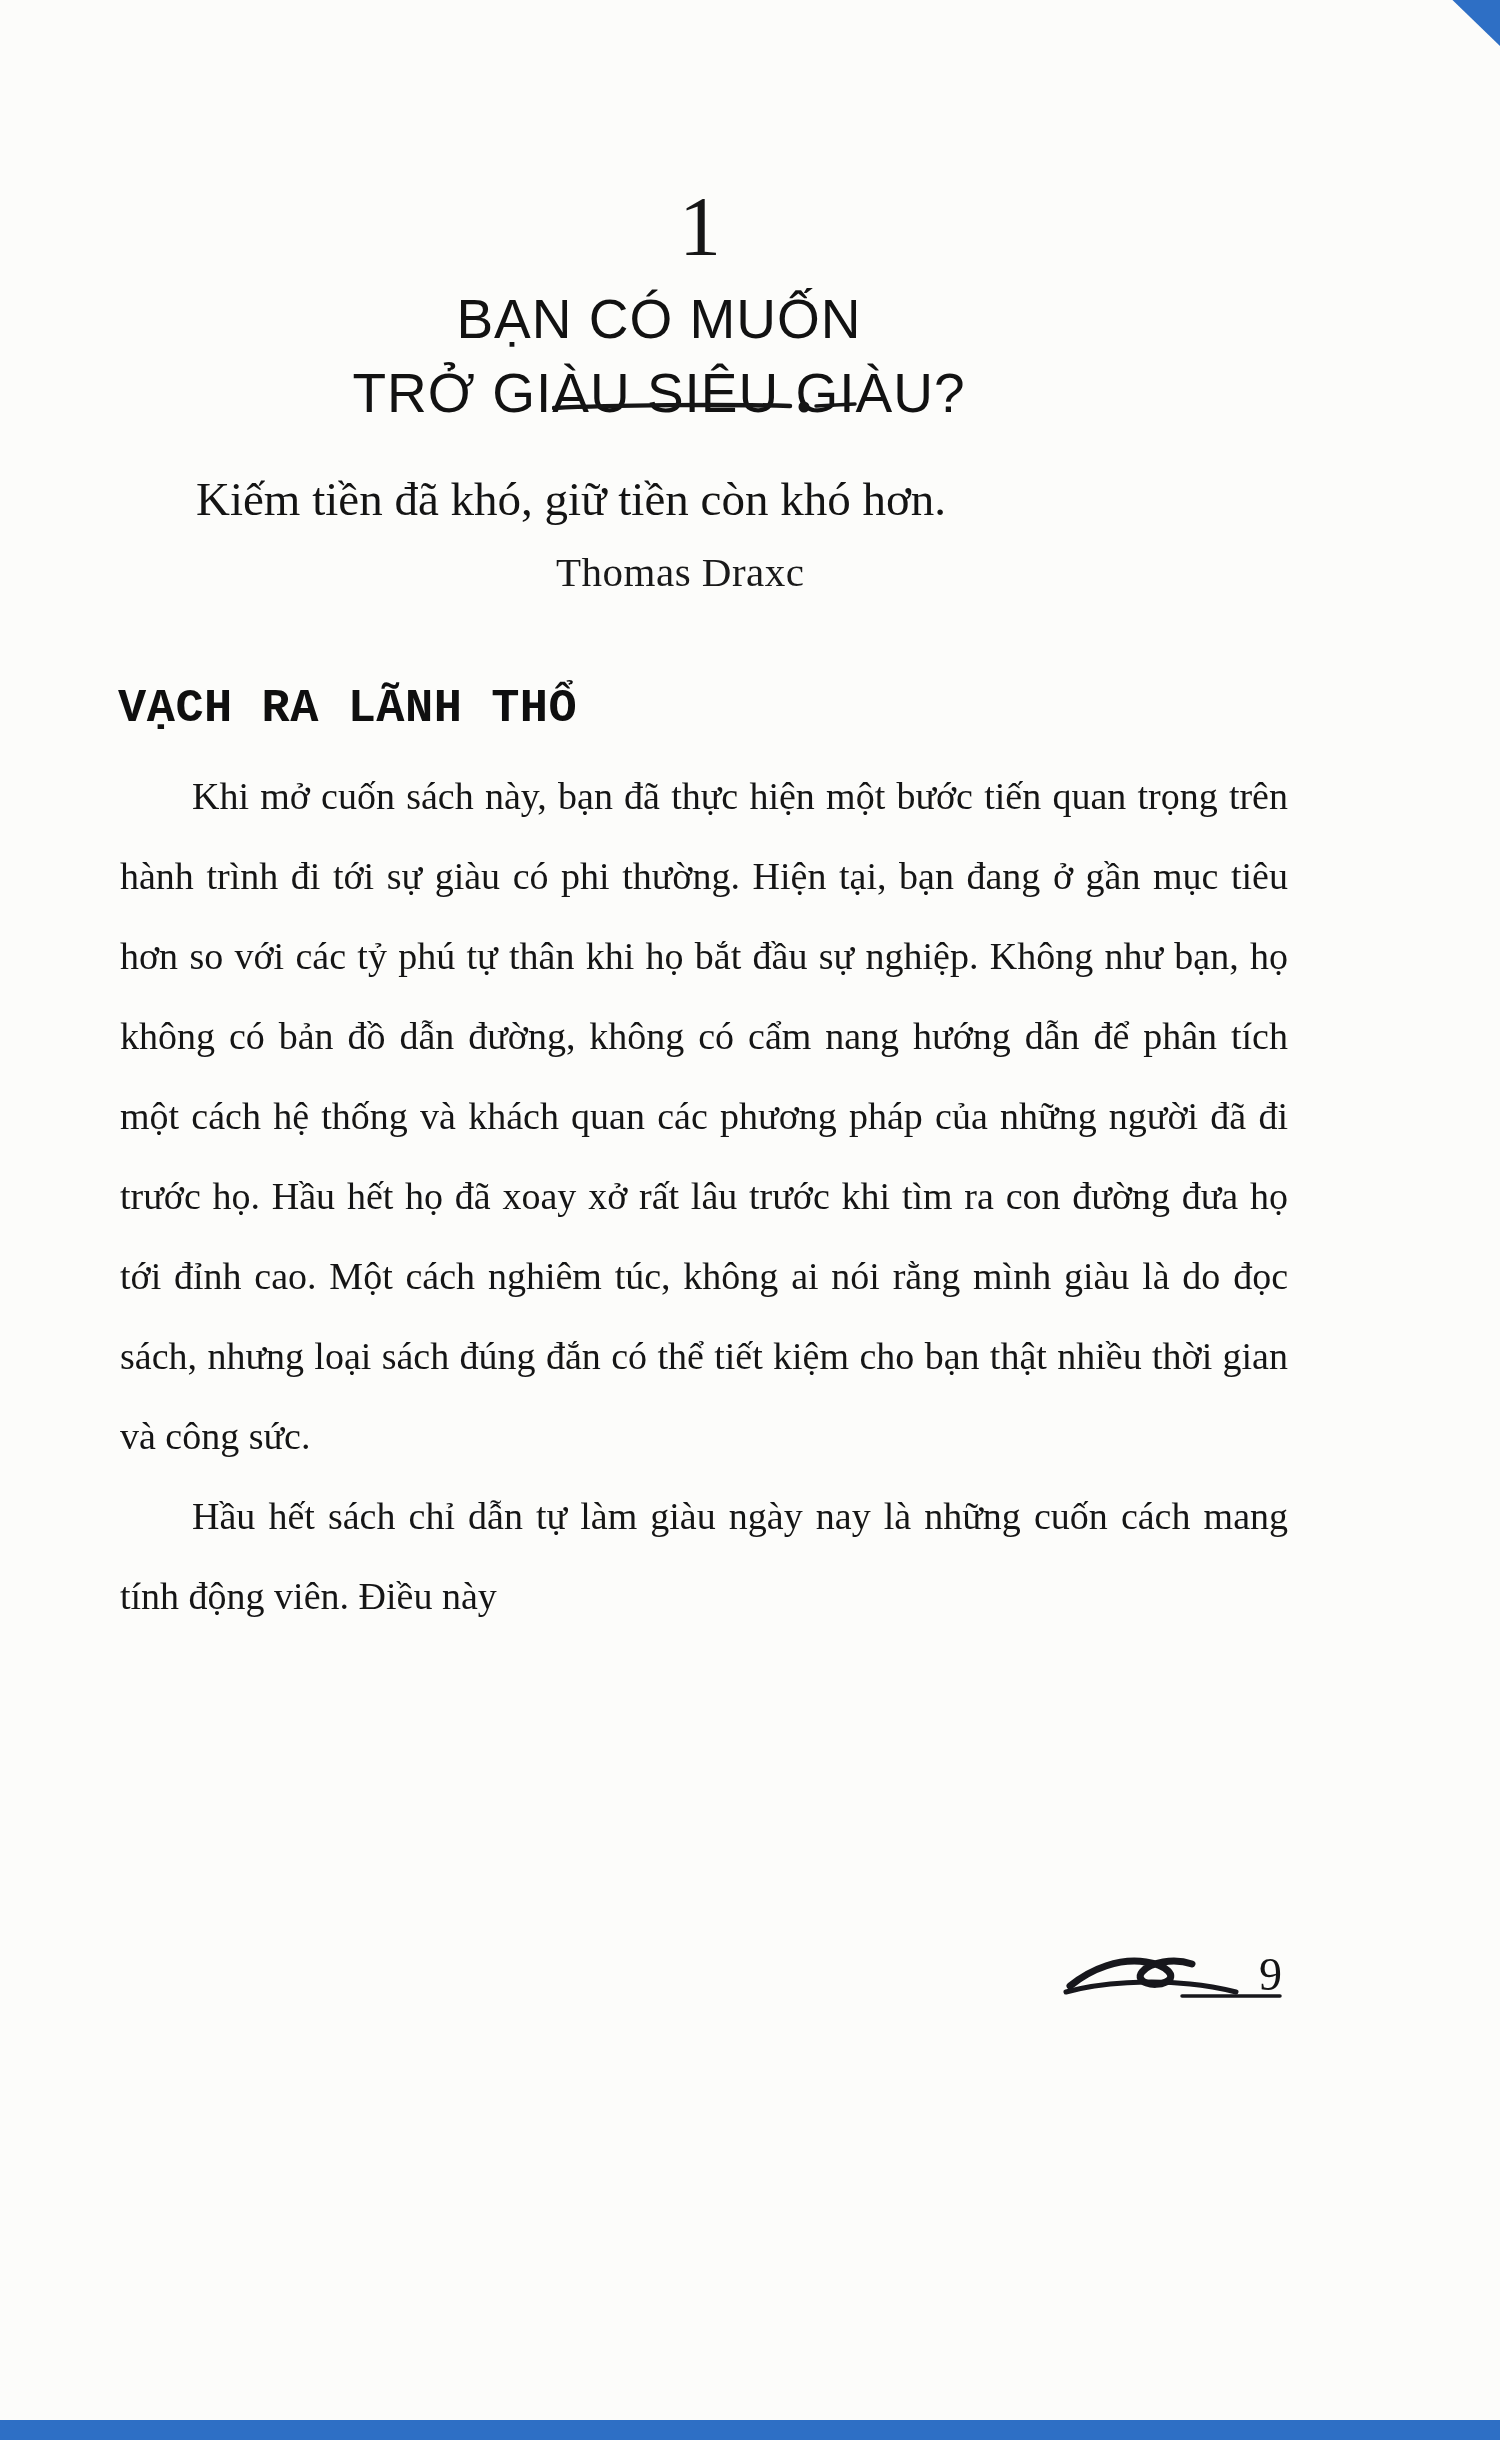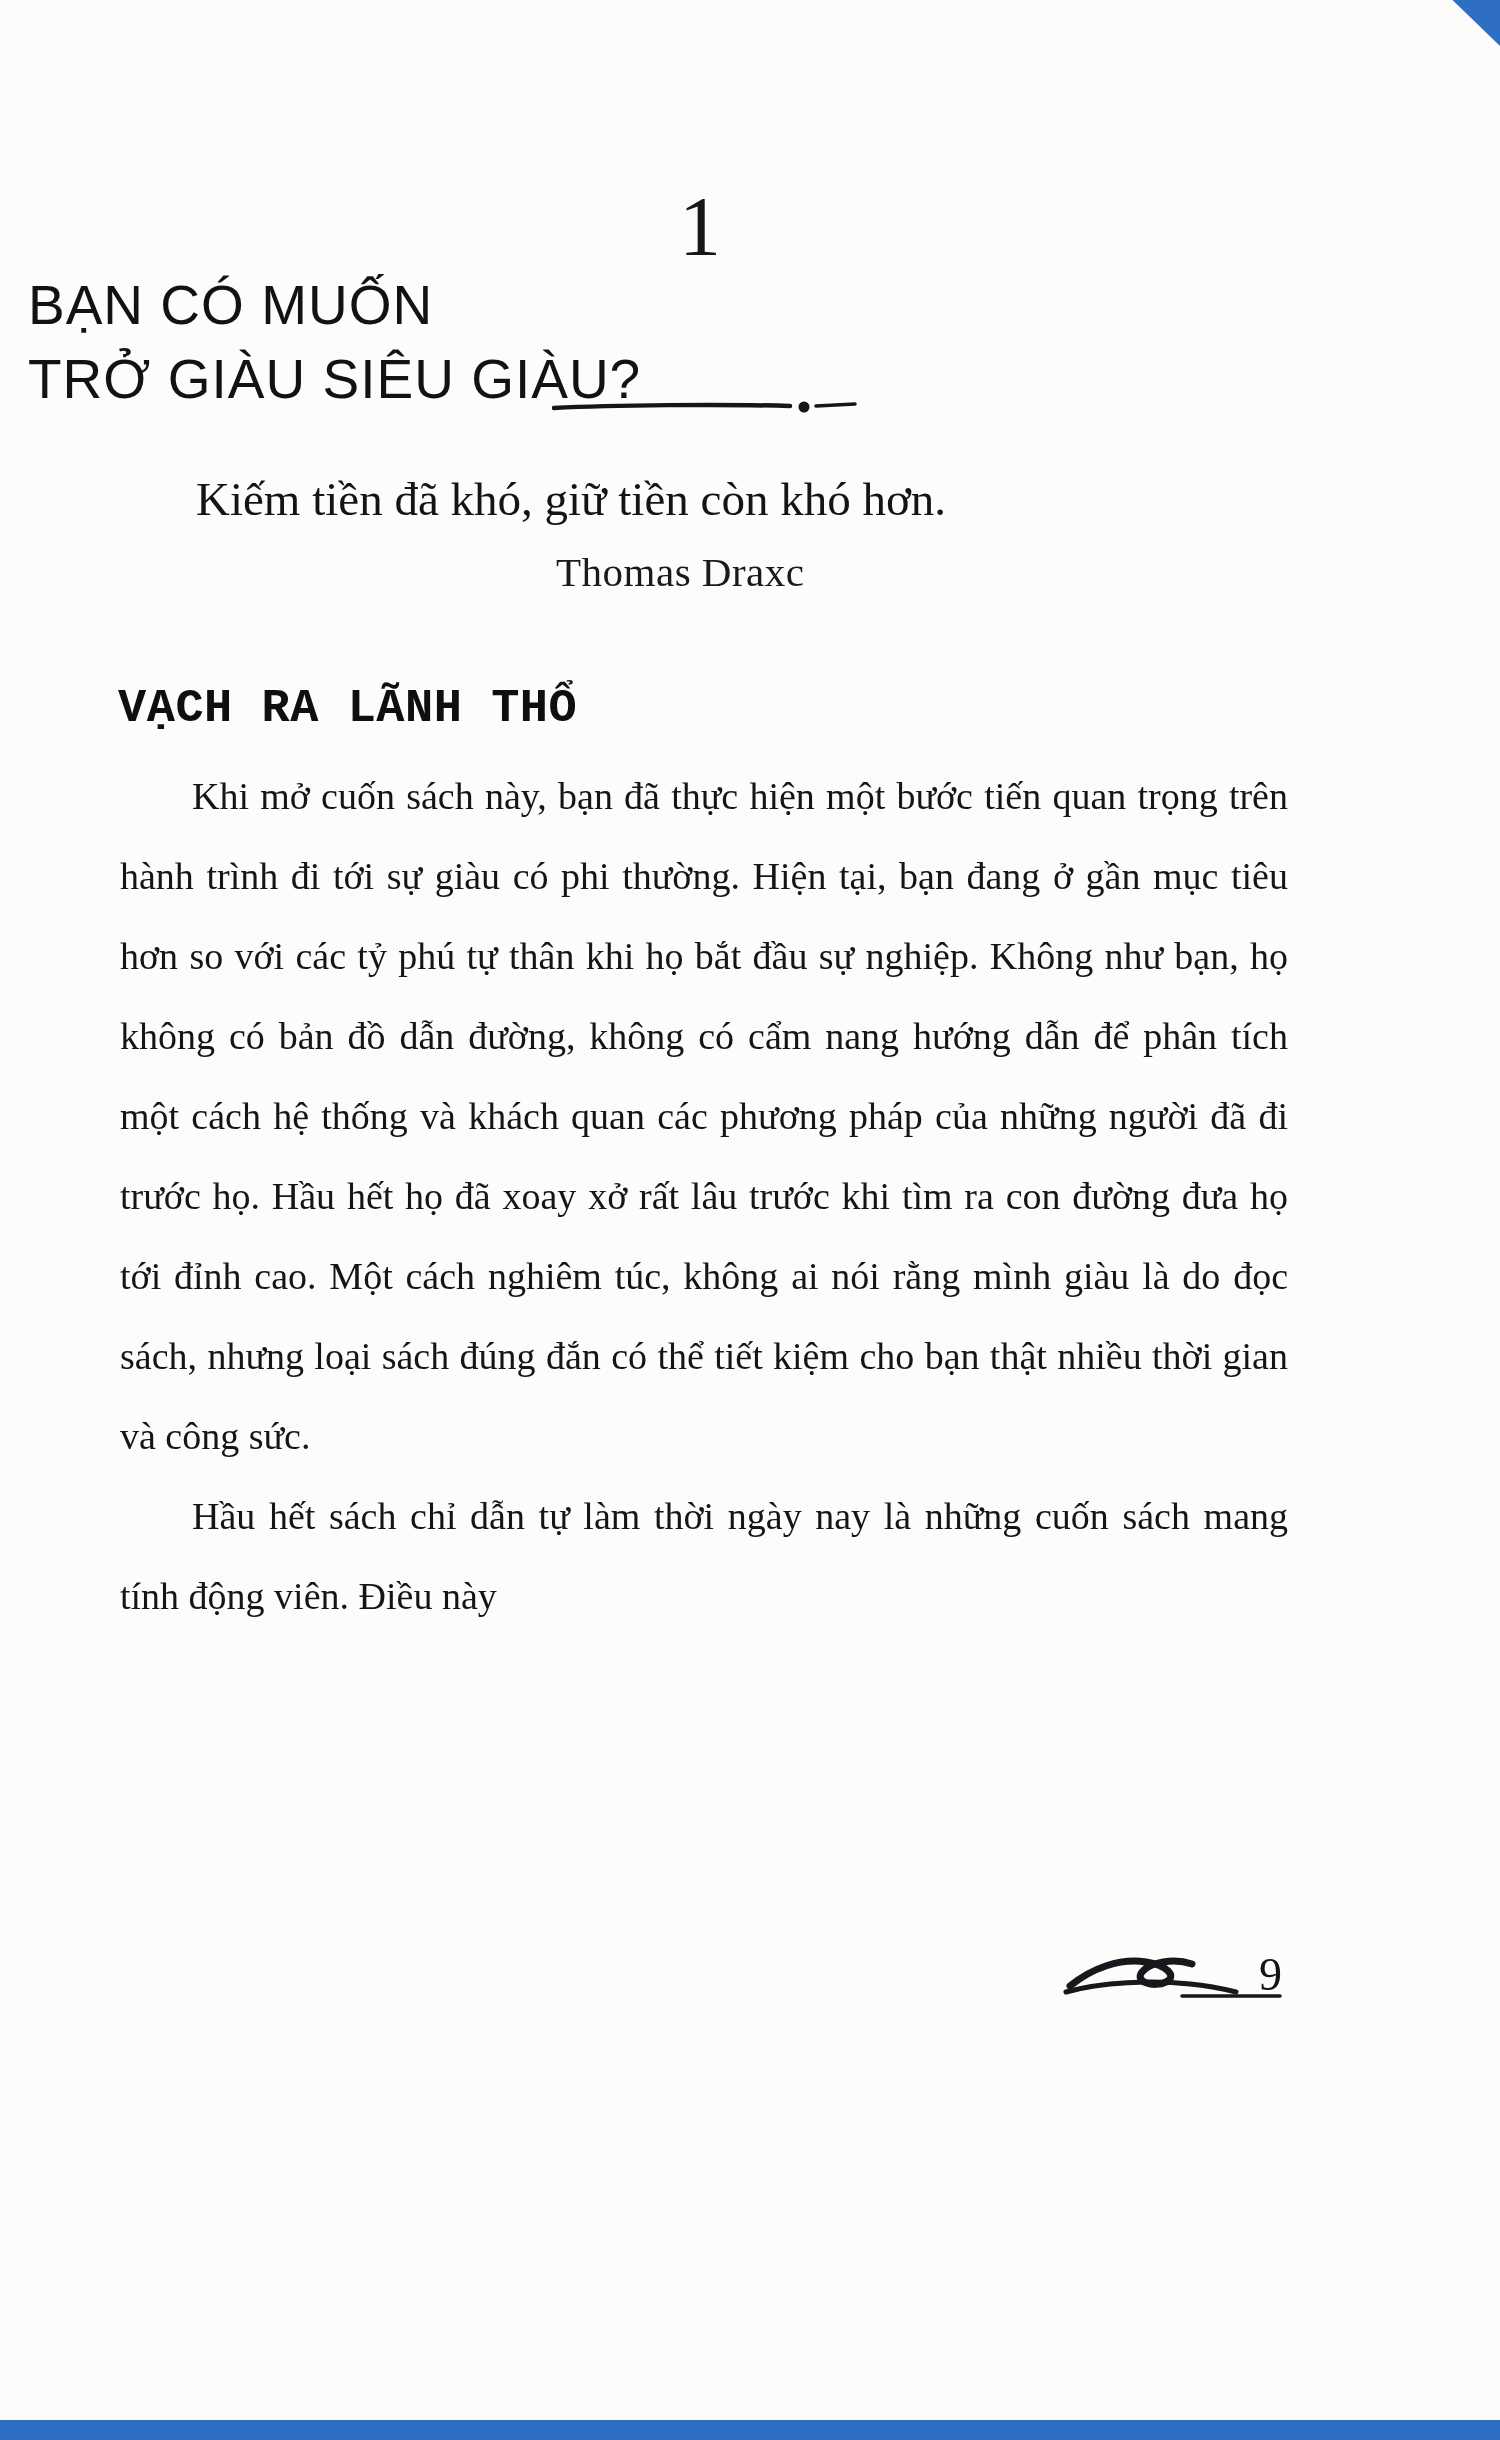--- a/index.html
+++ b/index.html
@@ -36,22 +36,23 @@
     width: 1400px;
     text-align: center;
     font-family: "Liberation Serif", serif;
     font-size: 84px;
     font-weight: 400;
     color: #161616;
   }
 
   .chapter-title {
     position: absolute;
-    top: 268px; left: 0;
+    top: 282px; left: 0;
     width: 1290px;
+    text-align: center;
     font-family: "Liberation Sans", sans-serif;
     font-size: 55px;
     line-height: 74px;
     letter-spacing: 1px;
     color: #121212;
     padding-left: 28px;
   }
 
   .title-divider {
     position: absolute;
@@ -133,21 +134,21 @@
   </div>
 
   <div class="epigraph">Kiếm tiền đã khó, giữ tiền còn khó hơn.</div>
 
   <div class="epigraph-attribution">Thomas Draxc</div>
 
   <div class="section-heading">VẠCH RA LÃNH THỔ</div>
 
   <div class="body-text">
     <p>Khi mở cuốn sách này, bạn đã thực hiện một bước tiến quan trọng trên hành trình đi tới sự giàu có phi thường. Hiện tại, bạn đang ở gần mục tiêu hơn so với các tỷ phú tự thân khi họ bắt đầu sự nghiệp. Không như bạn, họ không có bản đồ dẫn đường, không có cẩm nang hướng dẫn để phân tích một cách hệ thống và khách quan các phương pháp của những người đã đi trước họ. Hầu hết họ đã xoay xở rất lâu trước khi tìm ra con đường đưa họ tới đỉnh cao. Một cách nghiêm túc, không ai nói rằng mình giàu là do đọc sách, nhưng loại sách đúng đắn có thể tiết kiệm cho bạn thật nhiều thời gian và công sức.</p>
-    <p>Hầu hết sách chỉ dẫn tự làm thời ngày nay là những cuốn sách mang tính động viên. Điều này</p>
+    <p>Hầu hết sách chỉ dẫn tự làm giàu ngày nay là những cuốn cách mang tính động viên. Điều này</p>
   </div>
 
   <div class="page-footer">
     <svg width="230" height="72" viewBox="0 0 230 72">
       <path d="M8 48 C 30 30, 58 20, 84 24 C 104 27, 116 38, 104 44 C 92 50, 72 44, 80 34 C 88 24, 112 20, 130 26" stroke="#17171c" stroke-width="7" fill="none" stroke-linecap="round"></path>
       <path d="M4 54 C 40 44, 90 42, 128 46 C 150 48, 166 52, 174 54" stroke="#17171c" stroke-width="5" fill="none" stroke-linecap="round"></path>
       <path d="M120 58 L 218 58" stroke="#17171c" stroke-width="3.5" fill="none" stroke-linecap="round"></path>
     </svg>
     <span class="page-number">9</span>
   </div>

